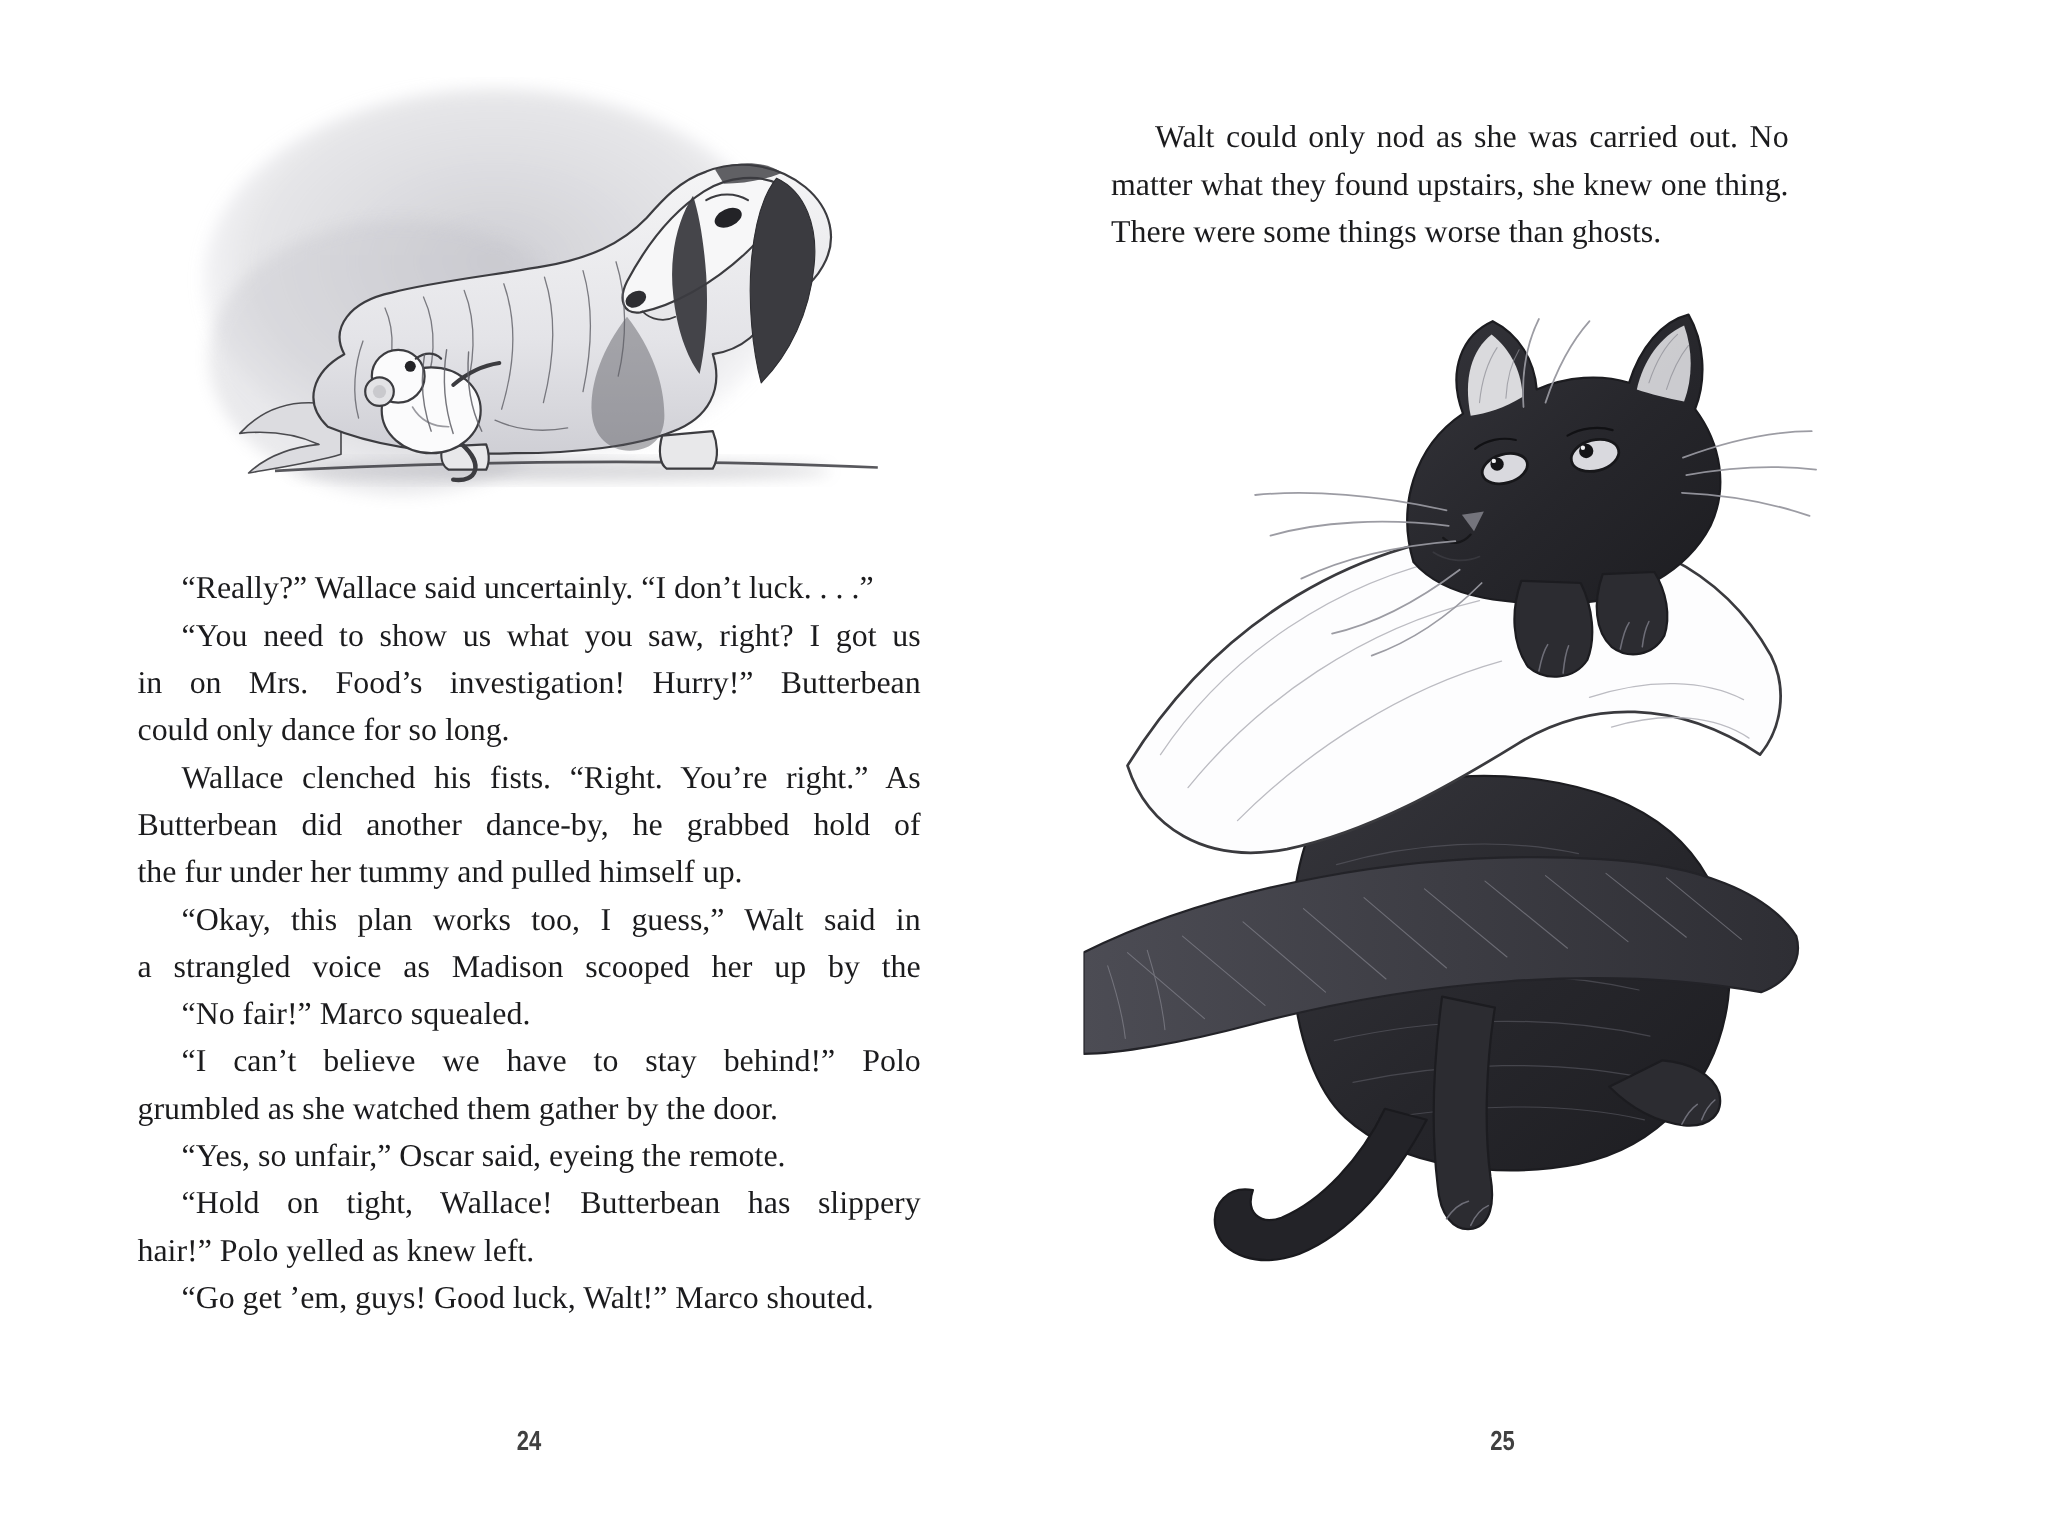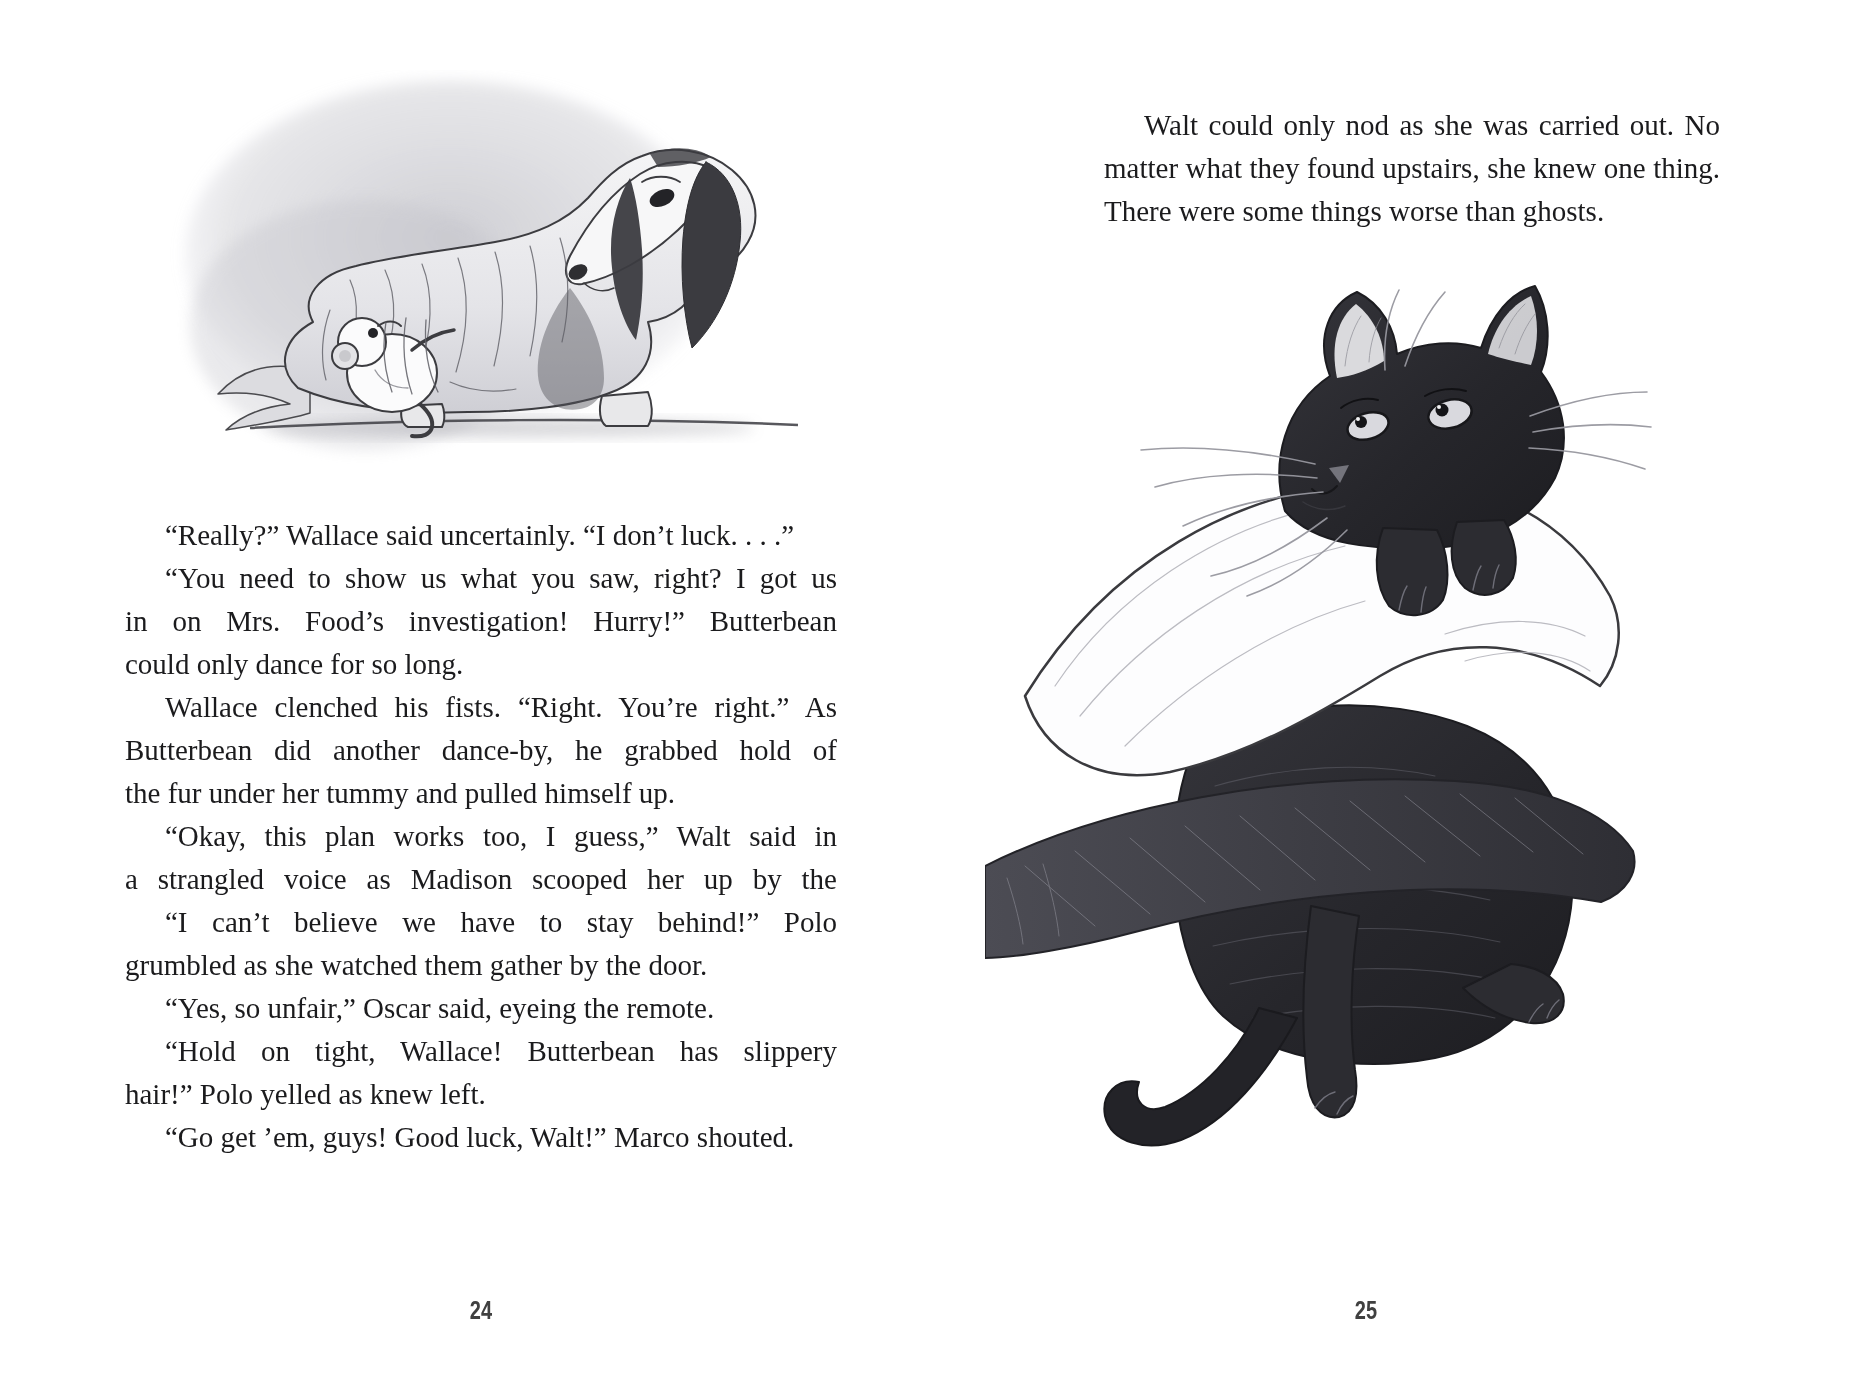--- a/index.html
+++ b/index.html
@@ -2,21 +2,21 @@
 <html><head>
 <meta charset="utf-8">
 <style>
   html,body{margin:0;padding:0;background:#ffffff;}
   .spread{
     position:relative;width:1862px;height:1396px;background:#ffffff;
     font-family:"Liberation Serif", serif;color:#1b1b1d;overflow:hidden;
   }
   .text-block{position:absolute;font-size:29px;line-height:43px;}
   .text-block.left-text{left:125px;top:514px;width:712px;}
-  .text-block.right-text{left:1104px;top:104px;width:616px;}
+  .text-block.right-text{left:1010px;top:104px;width:616px;}
   .line{text-align:justify;text-align-last:justify;white-space:nowrap;}
   .line.last{text-align-last:left;}
   .line.indent{text-indent:40px;}
   .pagenum{
     position:absolute;top:1296px;text-align:center;color:#404040;
     font-family:"Liberation Sans", sans-serif;font-weight:700;font-size:25px;
   }
   .pagenum span{display:inline-block;transform:scaleX(.8);}
   .pagenum.pn-left{left:125px;width:712px;}
   .pagenum.pn-right{left:1058px;width:616px;}
@@ -123,20 +123,21 @@
   <div class="text-block left-text">
     <div class="line indent last">“Really?” Wallace said uncertainly. “I don’t luck. . . .”</div>
     <div class="line indent">“You need to show us what you saw, right? I got us</div>
     <div class="line">in on Mrs. Food’s investigation! Hurry!” Butterbean</div>
     <div class="line last">could only dance for so long.</div>
     <div class="line indent">Wallace clenched his fists. “Right. You’re right.” As</div>
     <div class="line">Butterbean did another dance-by, he grabbed hold of</div>
     <div class="line last">the fur under her tummy and pulled himself up.</div>
     <div class="line indent">“Okay, this plan works too, I guess,” Walt said in</div>
     <div class="line">a strangled voice as Madison scooped her up by the</div>
+    <div class="line indent last">“No fair!” Marco squealed.</div>
     <div class="line indent">“I can’t believe we have to stay behind!” Polo</div>
     <div class="line last">grumbled as she watched them gather by the door.</div>
     <div class="line indent last">“Yes, so unfair,” Oscar said, eyeing the remote.</div>
     <div class="line indent">“Hold on tight, Wallace! Butterbean has slippery</div>
     <div class="line last">hair!” Polo yelled as knew left.</div>
     <div class="line indent last">“Go get ’em, guys! Good luck, Walt!” Marco shouted.</div>
   </div>
 
   <div class="pagenum pn-left">
     <span>24</span>

